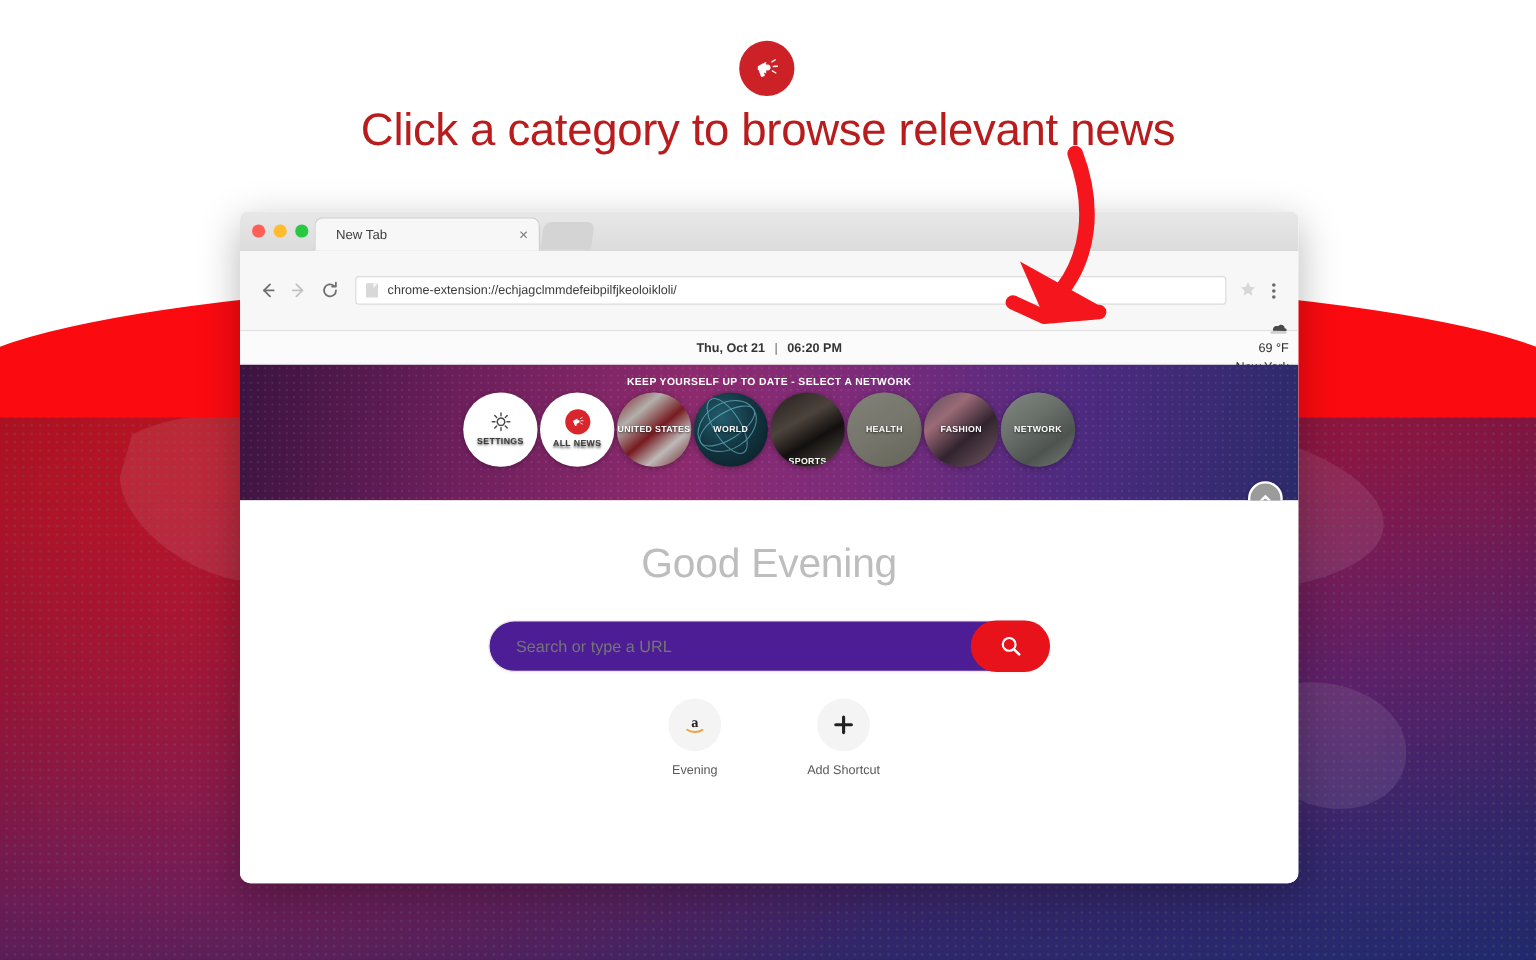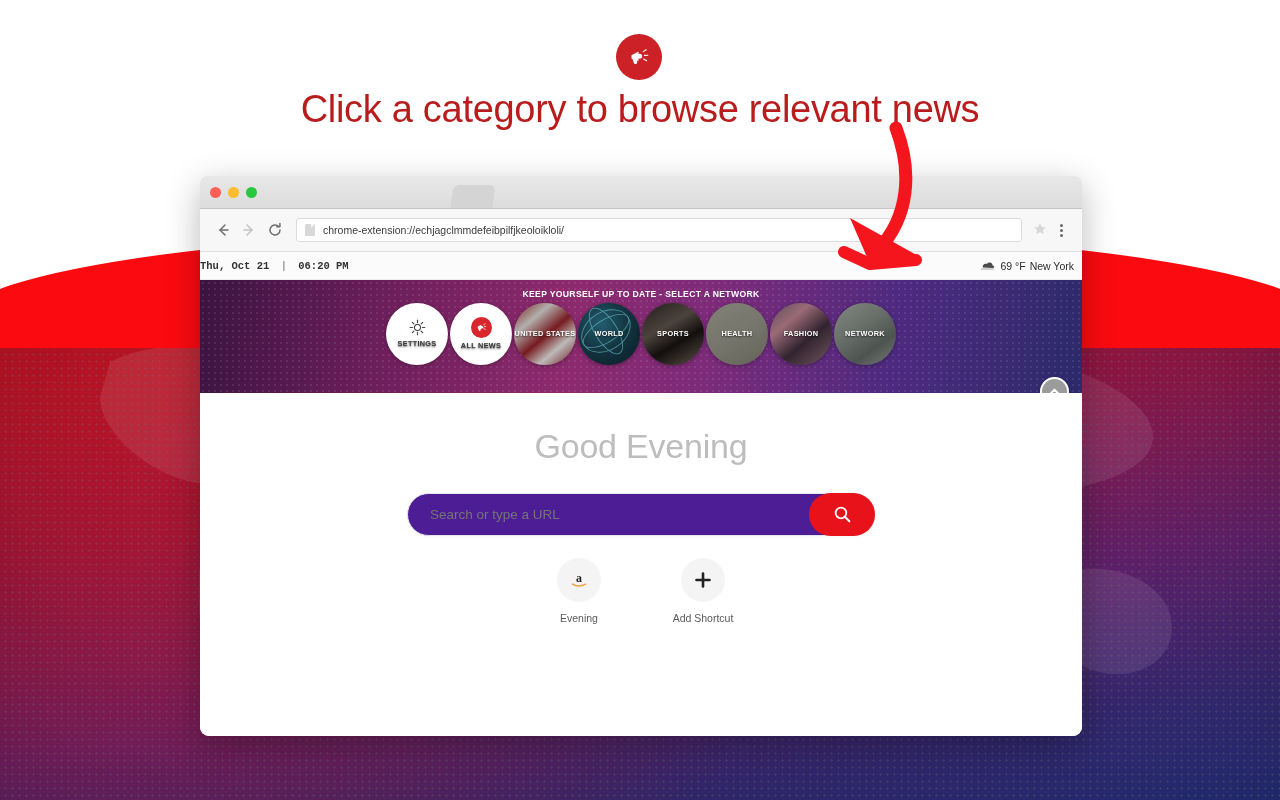--- a/index.html
+++ b/index.html
@@ -170,21 +170,21 @@
     transform: skewX(-8deg);
   }
 
   .toolbar {
     position: relative;
     height: 34px;
     background: #f7f7f7;
     border-bottom: 1px solid #dfdfdf;
     display: flex;
     align-items: center;
-    padding: 4px 10px;
+    padding: 16px 10px;
   }
   .nav-btn {
     width: 26px; height: 26px;
     display: flex; align-items: center; justify-content: center;
     color: #6f6f6f;
   }
   .nav-btn.disabled { color: #c3c3c3; }
   .omnibox {
     flex: 1;
     height: 22px;
@@ -253,35 +253,35 @@
     position: absolute;
     right: 0; top: -1px;
     width: 35px; height: 19px;
     background: #e30613;
     border-radius: 10px;
     display: flex; align-items: center; justify-content: center;
   }
   .datetime {
     position: absolute;
     left: 0; right: 0;
-    text-align: left;
+    text-align: center;
     font-size: 10.5px;
     color: #333;
     font-weight: 600;
-    font-family: Liberation Mono, monospace;
   }
   .datetime .sep { font-weight: 400; color: #666; margin: 0 5px; }
   .weather {
     position: absolute;
     right: 8px;
     display: flex;
-    align-items: center;
+    align-items: flex-end;
     gap: 4px;
     font-size: 10.5px;
     color: #2b2b2b;
+    flex-direction: column;
   }
 
   
   .cat-strip {
     position: relative;
     height: 113px;
     background:
       linear-gradient(100deg, #3a1340 0%, #6e1f5c 22%, #8d2a6e 42%, #7c2b7a 58%, #4e2a80 78%, #2b2a6a 100%);
     overflow: hidden;
   }
@@ -329,21 +329,21 @@
     color: #ffffff;
     letter-spacing: 0.3px;
     text-shadow: 0 1px 2px rgba(0,0,0,0.7);
     z-index: 2;
     text-align: center;
     line-height: 1.1;
   }
   .cat.photo { box-shadow: 0 1px 5px rgba(0,0,0,0.35); }
   .cat.us      { background: linear-gradient(140deg,#8f1f25 0%,#d5d2cd 28%,#8d2027 52%,#e2dedb 72%,#7d1b22 100%); }
   .cat.world   { background: radial-gradient(circle at 38% 34%, #2a6f82 0%, #17414f 45%, #0b1f28 100%); }
-  .cat.sports  { background: linear-gradient(150deg,#2a2422 0%,#5b5048 38%,#161312 62%,#6b5f55 100%); }
+  .cat.sports  { background: linear-gradient(150deg,#2a2422 0%,#5b5048 38%,#161312 62%,#6b5f55 100%); justify-content: flex-end; }
   .cat.health  { background: linear-gradient(150deg,#9a9a8f 0%,#8d8d82 50%,#777769 100%); }
   .cat.fashion { background: linear-gradient(140deg,#6b5a6d 0%,#b9808e 30%,#3b2b38 60%,#8a6a72 100%); }
   .cat.business{ background: linear-gradient(145deg,#9aa29b 0%,#7d857e 40%,#5d6460 70%,#8e958e 100%); }
   .cat.photo::after {
     content:"";
     position:absolute; inset:0;
     background: rgba(0,0,0,0.16);
   }
   .globe-lines {
     position: absolute; inset: 0;
@@ -464,20 +464,24 @@
   </svg>
 
   <div class="browser">
 
     <div class="titlebar">
       <div class="traffic">
         <span class="dot red"></span>
         <span class="dot yellow"></span>
         <span class="dot green"></span>
       </div>
+      <div class="tab">
+        <span class="tab-title">New Tab</span>
+        <span class="tab-close">×</span>
+      </div>
       <div class="tab-ghost"></div>
     </div>
 
     <div class="toolbar">
       <div class="nav-btn">
         <svg width="16" height="16" viewBox="0 0 16 16">
             <path d="M10,3 L5,8 L10,13" stroke="#6f6f6f" stroke-width="1.5" fill="none" stroke-linecap="round" stroke-linejoin="round"></path>
             <line x1="5" y1="8" x2="13" y2="8" stroke="#6f6f6f" stroke-width="1.5" stroke-linecap="round"></line>
           </svg>
       </div>

